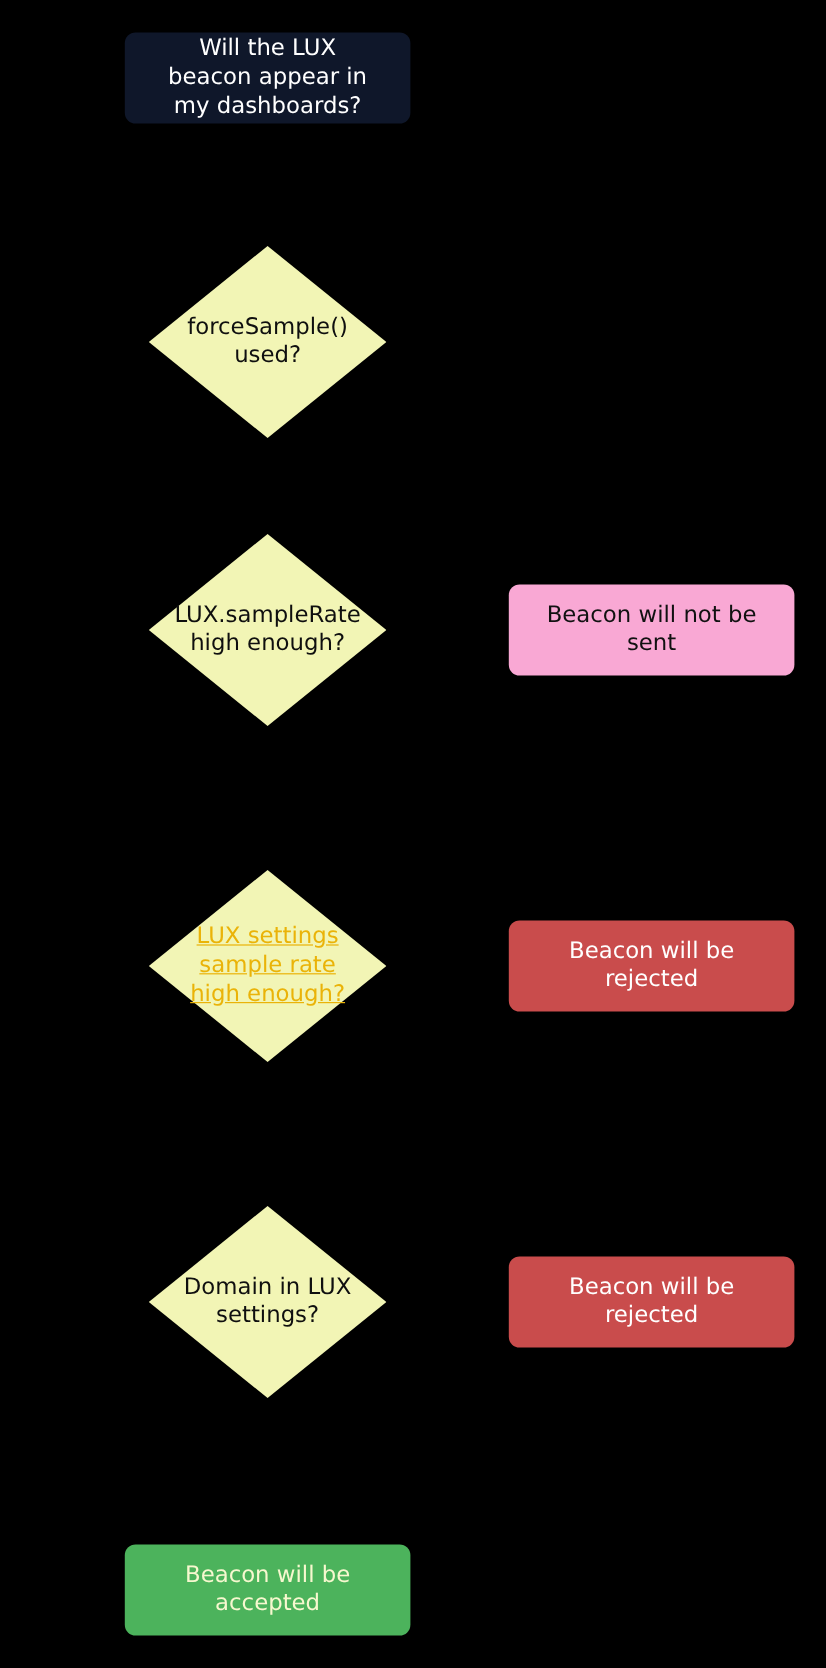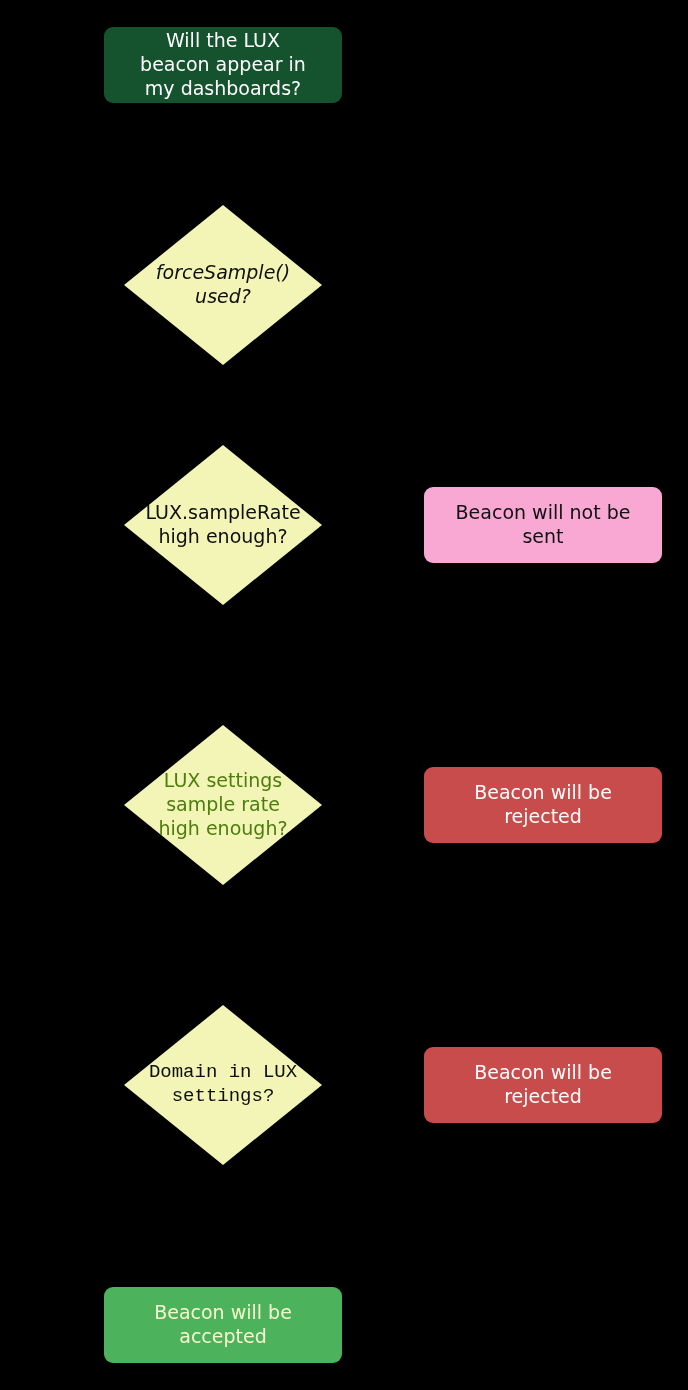--- a/index.html
+++ b/index.html
@@ -64,54 +64,54 @@
   }
   .node-diamond.wide-label .diamond-label {
     width: 196px;
   }
 </style>
 </head>
 <body>
 
 <div id="flowchart">
 
-  <div class="node-box" id="n-start" style="left: 104px; top: 27px; width: 238px; height: 76px; background: #14532d; color: rgb(255, 255, 255);">Will the LUX
+  <div class="node-box" id="n-start" style="left: 104px; top: 27px; width: 238px; height: 76px; background: #0f172a; color: rgb(255, 255, 255);">Will the LUX
 beacon appear in
 my dashboards?</div>
 
-  <div class="node-diamond" id="n-force" style="left: 124px; top: 205px; width: 198px; height: 160px; font-style: italic;">
+  <div class="node-diamond" id="n-force" style="left: 124px; top: 205px; width: 198px; height: 160px;">
     <svg class="diamond-shape" viewBox="0 0 198 160" preserveAspectRatio="none">
       <polygon points="99,0 198,80 99,160 0,80" fill="#f2f5b5"></polygon>
     </svg>
     <span class="diamond-label" style="color: rgb(15, 15, 15);">forceSample()
 used?</span>
   </div>
 
   <div class="node-diamond wide-label" id="n-rate" style="left: 124px; top: 445px; width: 198px; height: 160px; align-items: center;">
     <svg class="diamond-shape" viewBox="0 0 198 160" preserveAspectRatio="none">
       <polygon points="99,0 198,80 99,160 0,80" fill="#f2f5b5"></polygon>
     </svg>
     <span class="diamond-label" style="color: rgb(15, 15, 15);">LUX.sampleRate
 high enough?</span>
   </div>
 
   <div class="node-diamond wide-label" id="n-settings" style="left: 124px; top: 725px; width: 198px; height: 160px;">
     <svg class="diamond-shape" viewBox="0 0 198 160" preserveAspectRatio="none">
       <polygon points="99,0 198,80 99,160 0,80" fill="#f2f5b5"></polygon>
     </svg>
-    <span class="diamond-label" style="color: #4d7c0f;">LUX settings
+    <span class="diamond-label" style="color: #eab308; text-decoration: underline;">LUX settings
 sample rate
 high enough?</span>
   </div>
 
   <div class="node-diamond wide-label" id="n-domain" style="left: 124px; top: 1005px; width: 198px; height: 160px;">
     <svg class="diamond-shape" viewBox="0 0 198 160" preserveAspectRatio="none">
       <polygon points="99,0 198,80 99,160 0,80" fill="#f2f5b5"></polygon>
     </svg>
-    <span class="diamond-label" style="color: rgb(15, 15, 15); font-family: Liberation Mono, monospace;">Domain in LUX
+    <span class="diamond-label" style="color: rgb(15, 15, 15);">Domain in LUX
 settings?</span>
   </div>
 
   <div class="node-box" id="n-notsent" style="left: 424px; top: 487px; width: 238px; height: 76px; background: #f9a8d4; color: rgb(17, 17, 17);">Beacon will not be
 sent</div>
 
   <div class="node-box" id="n-rej1" style="left: 424px; top: 767px; width: 238px; height: 76px; background: rgb(201, 76, 76); color: rgb(255, 255, 255);">Beacon will be
 rejected</div>
 
   <div class="node-box" id="n-rej2" style="left: 424px; top: 1047px; width: 238px; height: 76px; background: rgb(201, 76, 76); color: rgb(255, 255, 255);">Beacon will be

